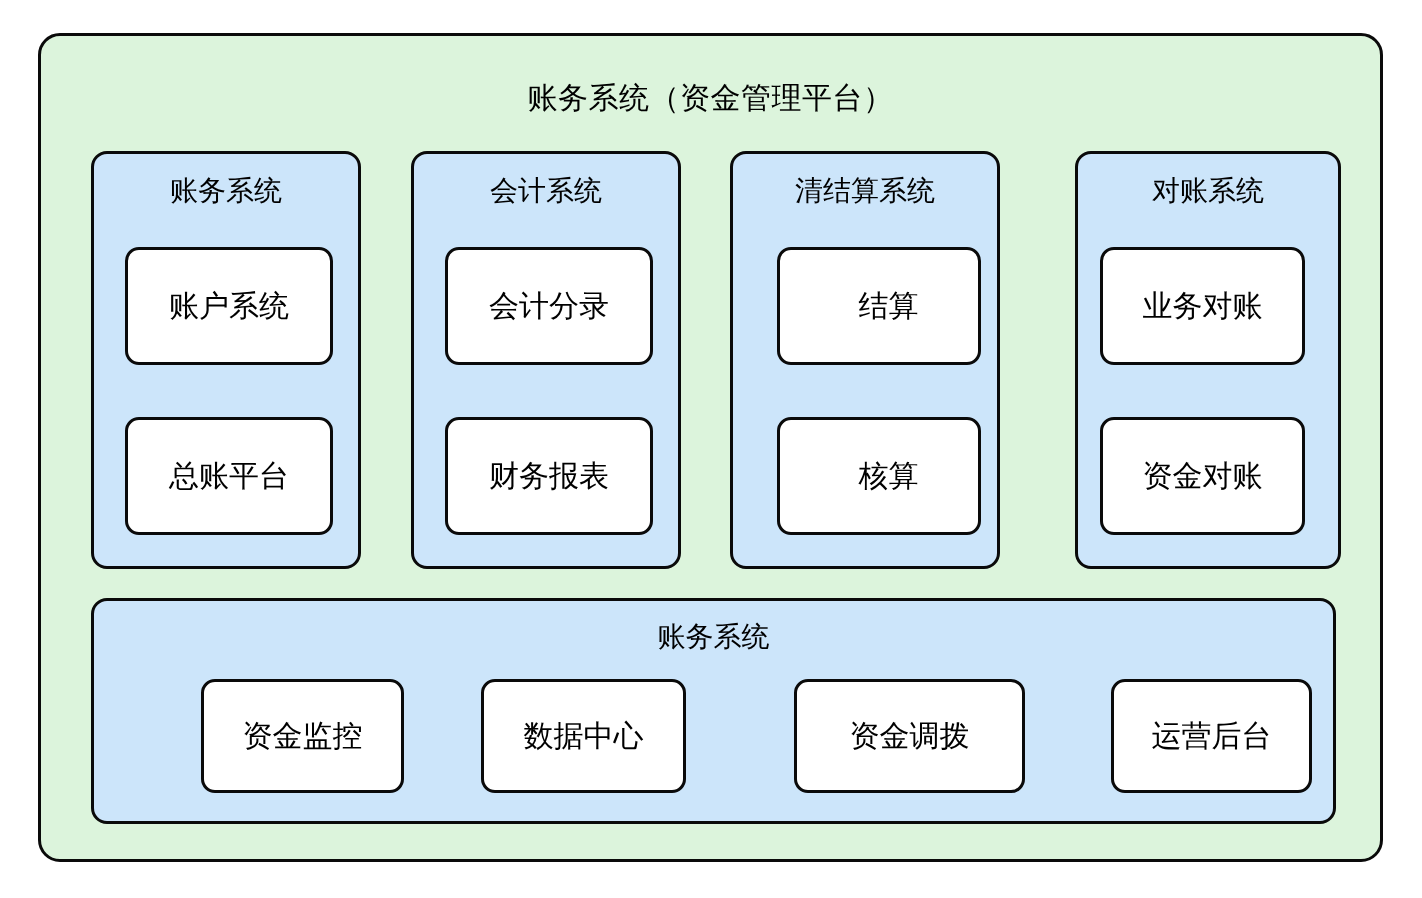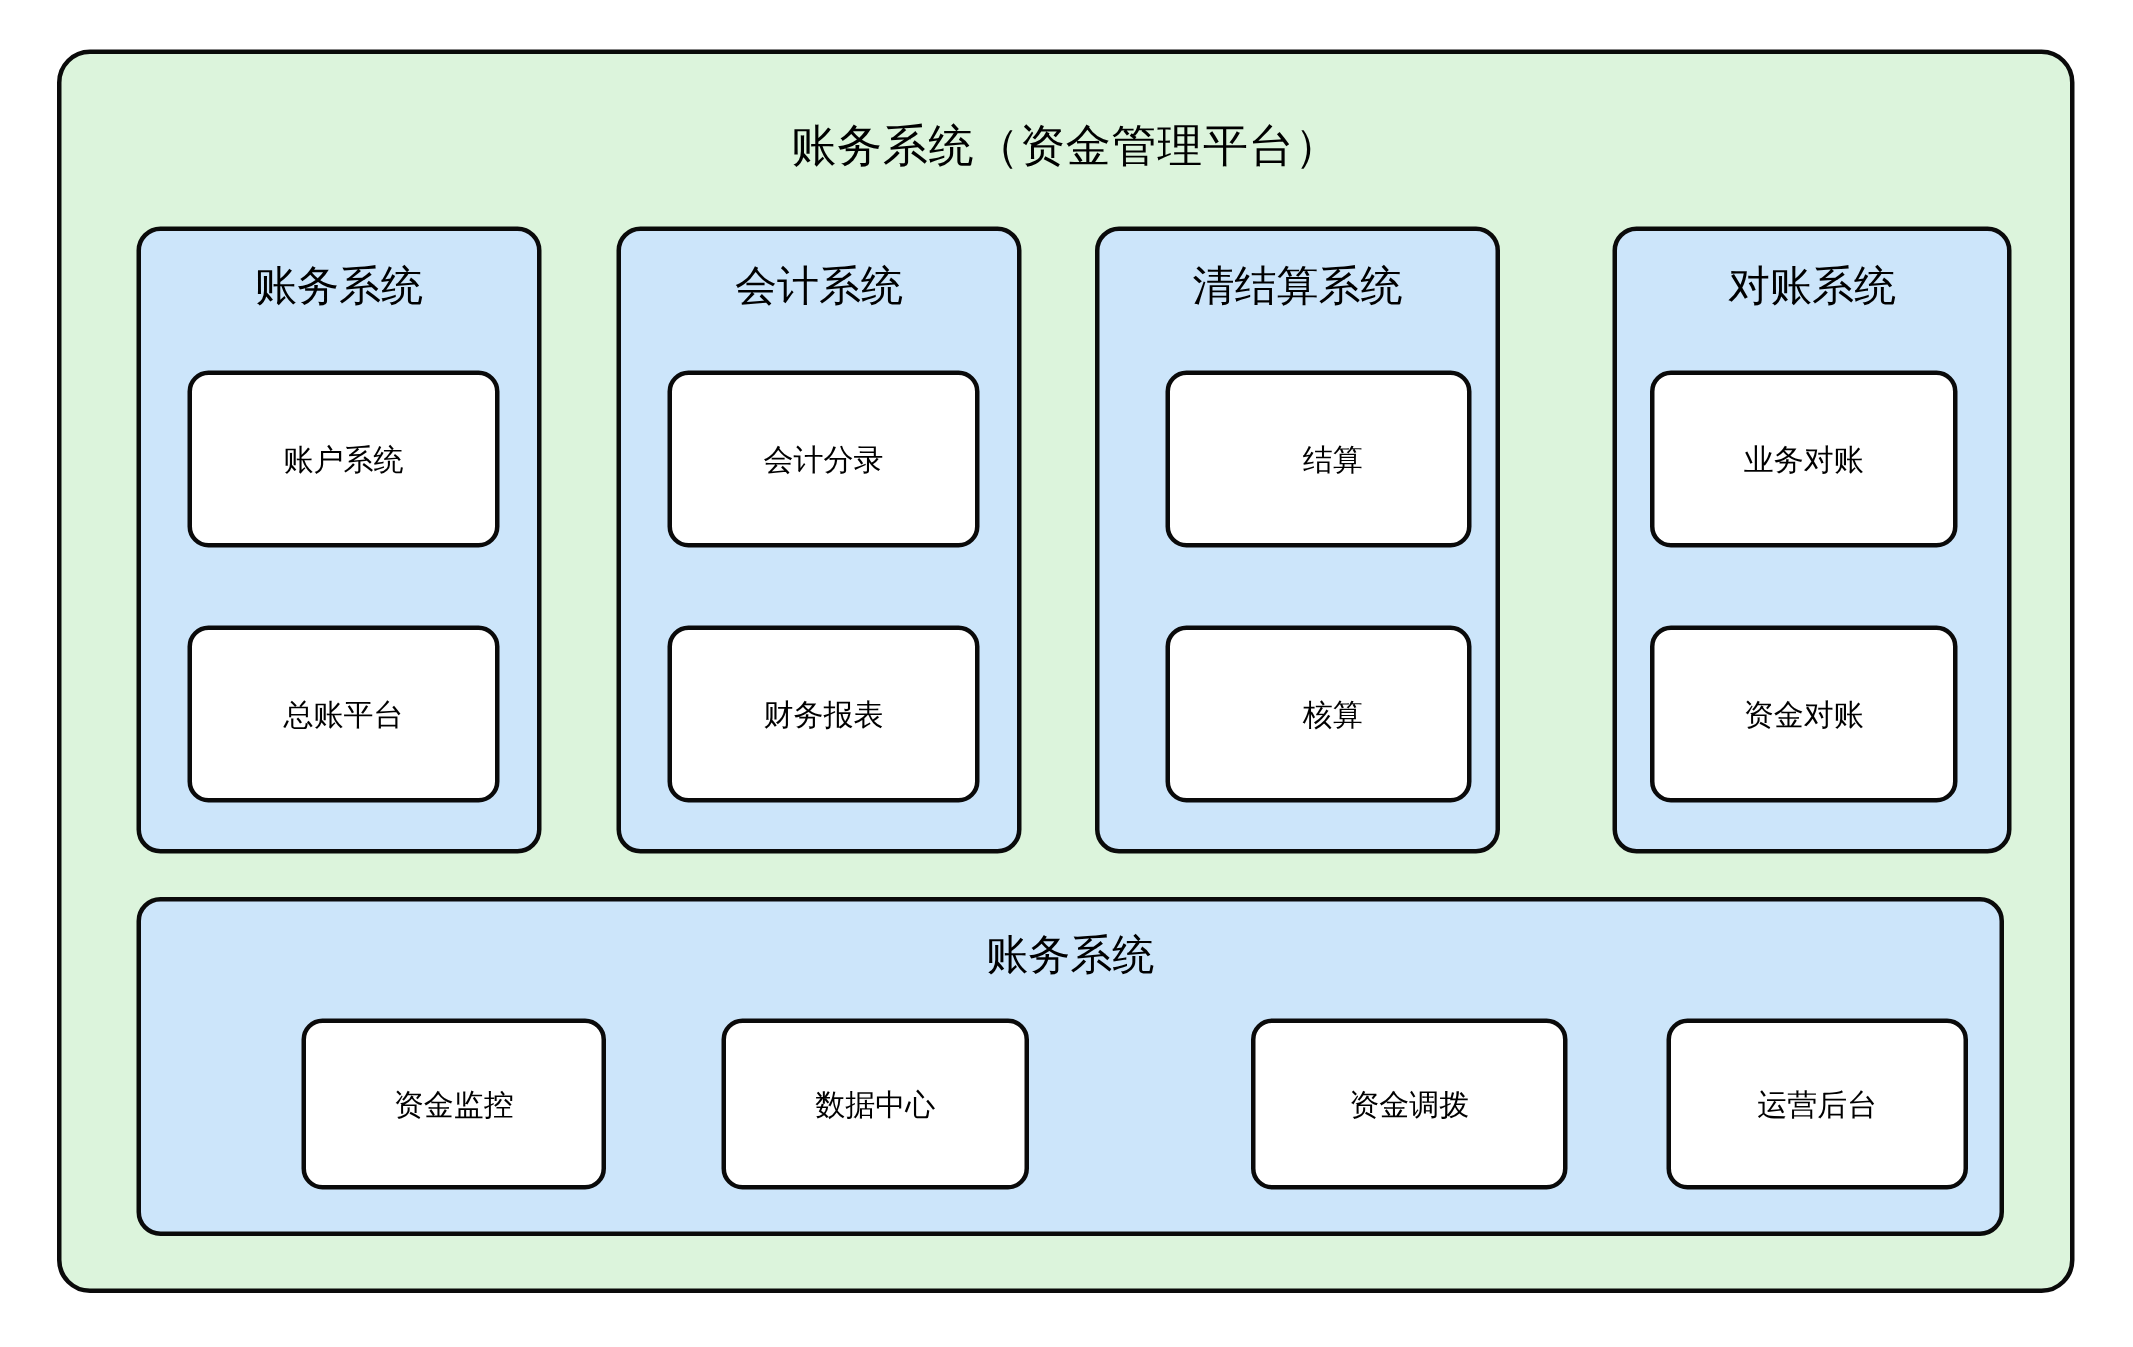--- a/index.html
+++ b/index.html
@@ -87,21 +87,21 @@
   
   .leaf {
     position: absolute;
     box-sizing: border-box;
     background: #ffffff;
     border: 3px solid #0a0a0a;
     border-radius: 14px;
     display: flex;
     align-items: center;
     justify-content: center;
-    font-size: 20px;
+    font-size: 30px;
     line-height: 30px;
     color: #000000;
   }
 
   .column-panel .leaf {
     left: 31px;
     width: 208px;
     height: 118px;
   }
   .column-panel .leaf.r0 { top: 93px; }
@@ -133,21 +133,21 @@
     line-height: 34px;
     color: #000000;
   }
 
   .base-panel .leaf {
     top: 78px;
     height: 114px;
   }
   .base-panel .leaf.b0 { left: 107px; width: 203px; }
   .base-panel .leaf.b1 { left: 387px; width: 205px; }
-  .base-panel .leaf.b2 { left: 740px; width: 211px; }
+  .base-panel .leaf.b2 { left: 700px; width: 231px; }
   .base-panel .leaf.b3 { left: 1017px; width: 201px; }
 </style>
 </head>
 <body>
 
 <div class="canvas">
 
   <div class="root-container">
 
     <div class="root-title">账务系统（资金管理平台）</div>

